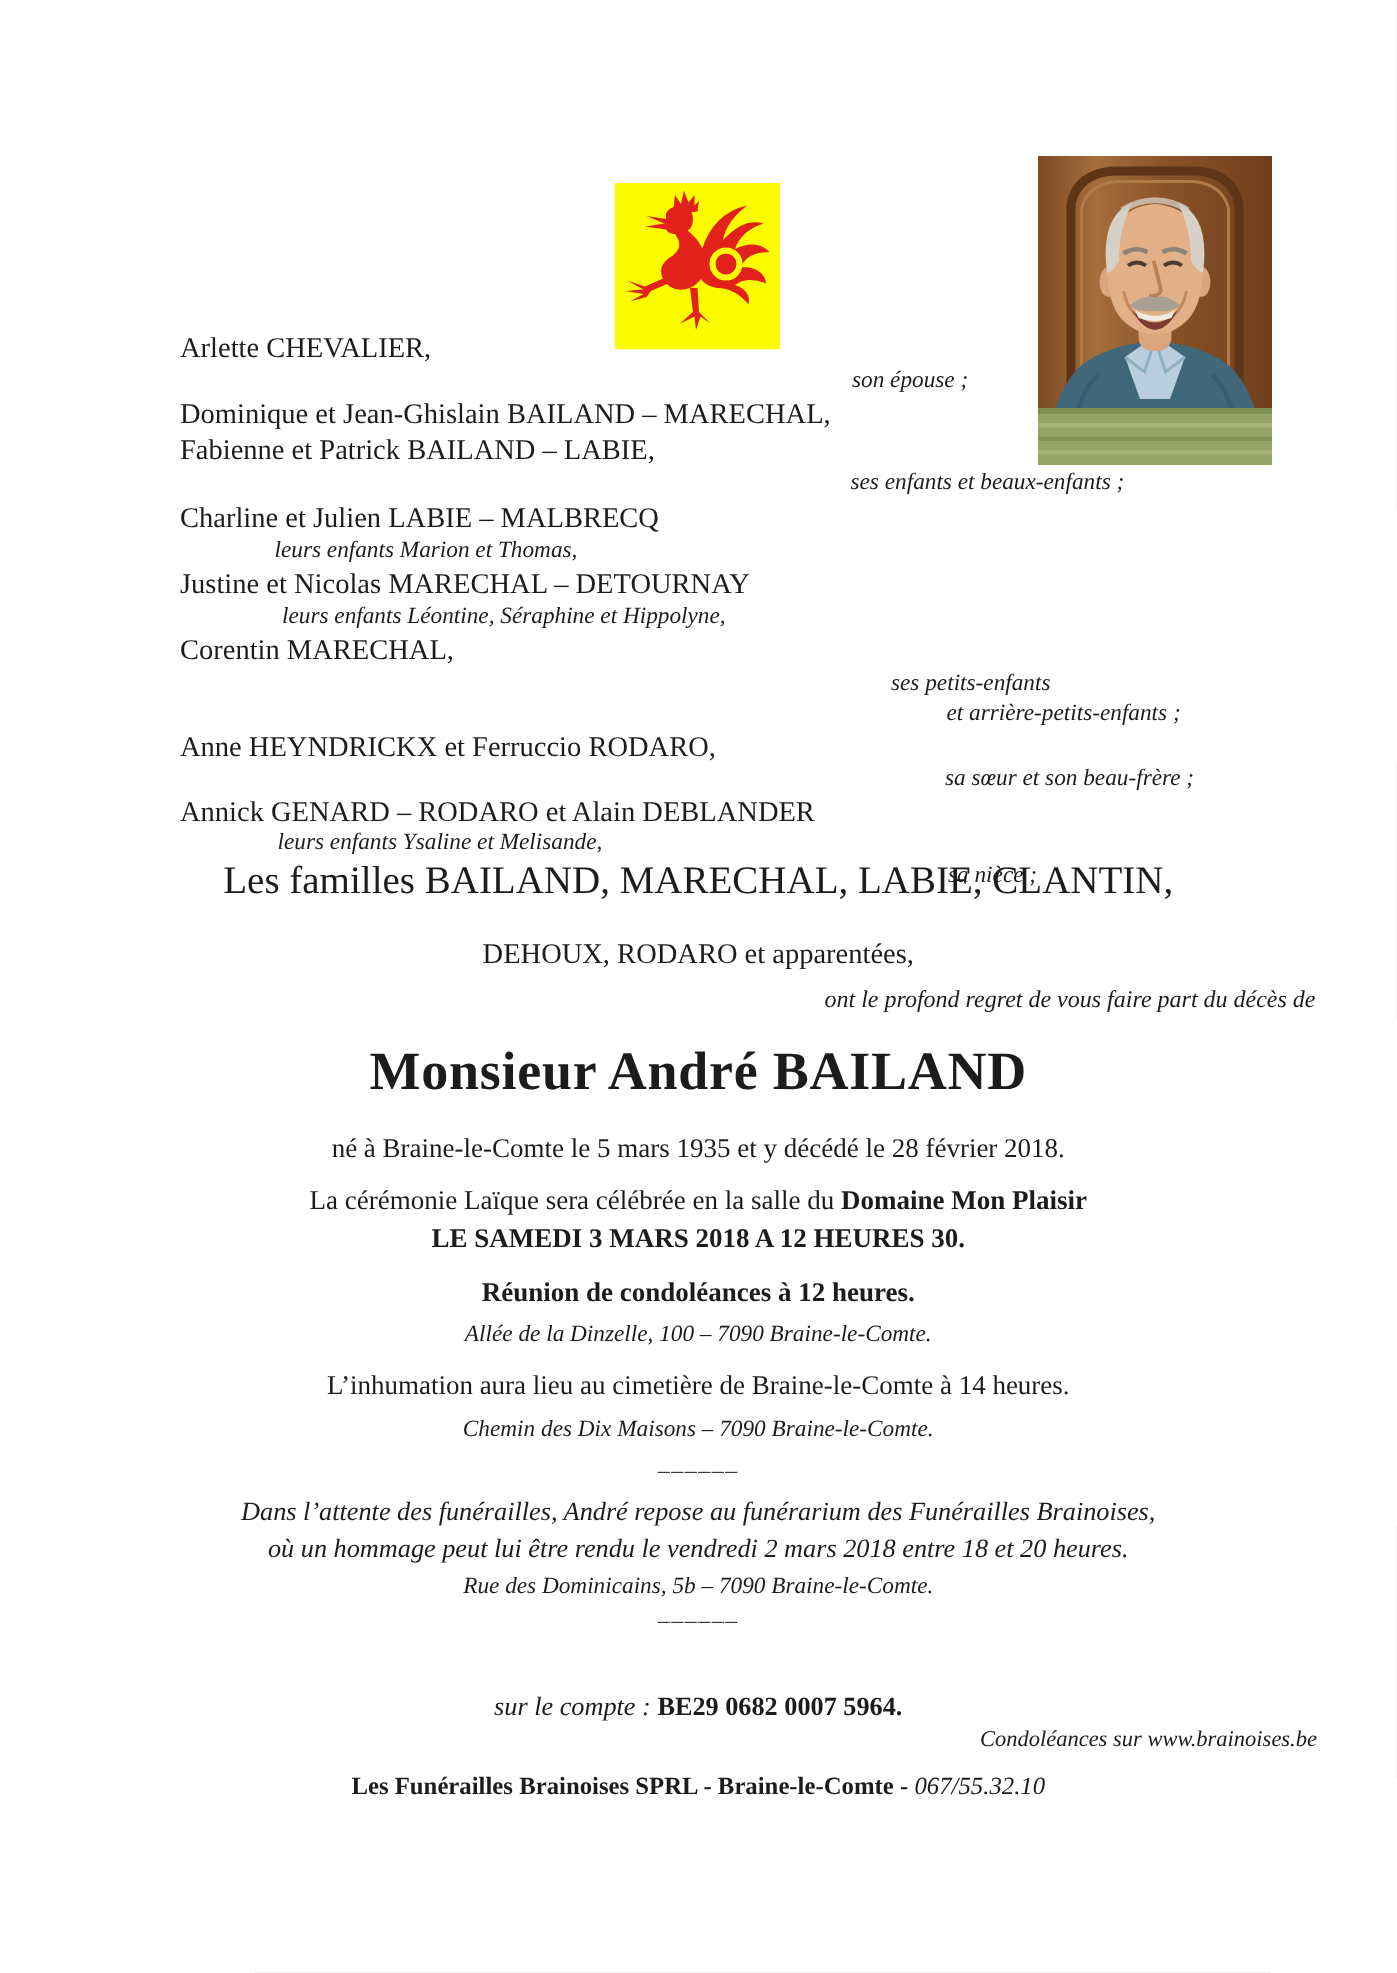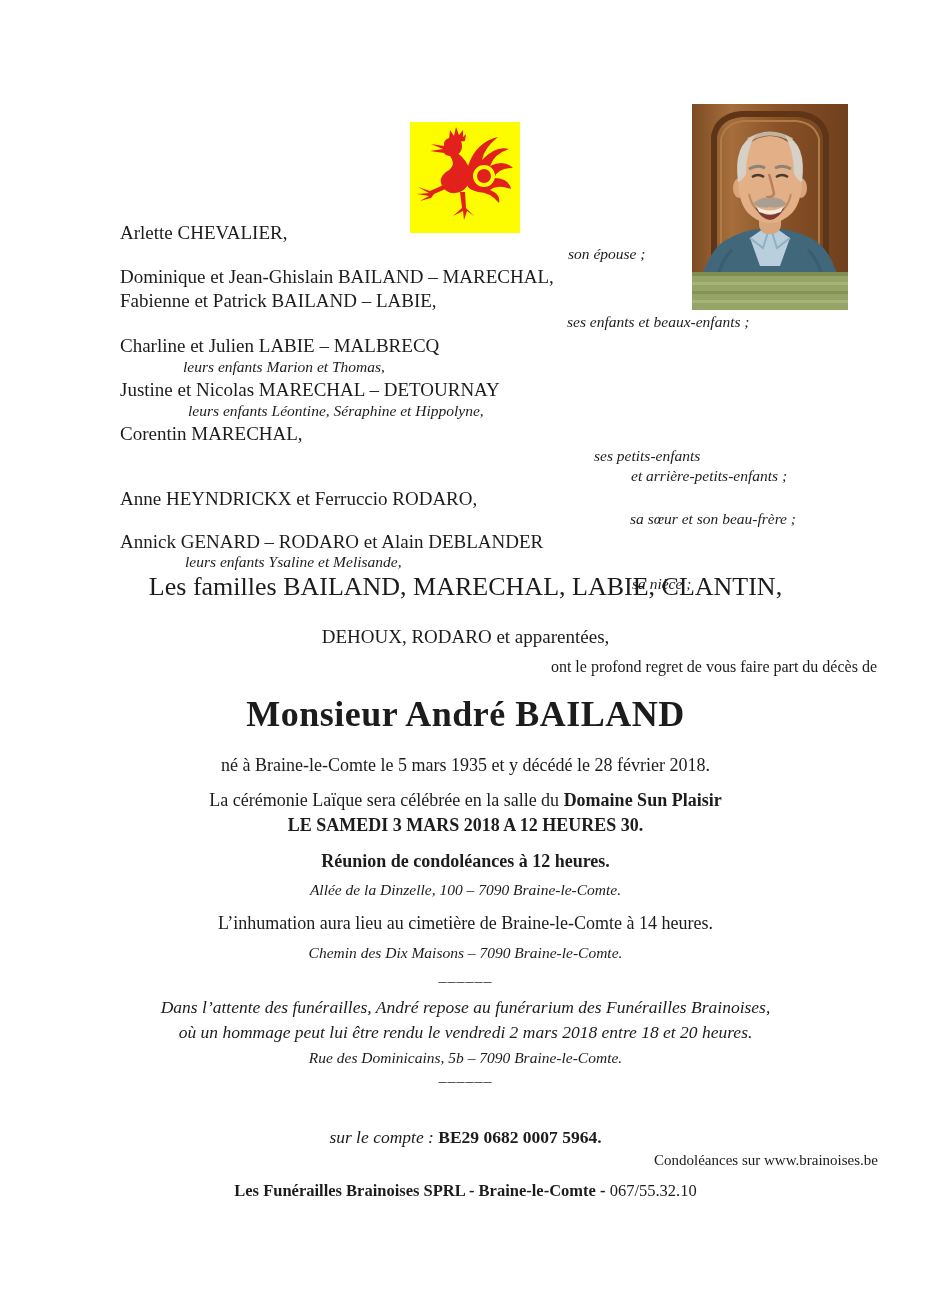--- a/index.html
+++ b/index.html
@@ -14,21 +14,21 @@
     background:var(--paper);
     font-family:"Liberation Serif","DejaVu Serif",serif;
     color:var(--ink);
     overflow:hidden;
   }
   .line{position:absolute;white-space:nowrap;line-height:1.15;}
   .name{left:120px;font-size:19px;}
   .sub{font-style:italic;font-size:15.5px;}
   .rlabel{font-style:italic;font-size:15.5px;}
   .center{left:0;width:931px;text-align:center;}
-  .it{}
+  .it{font-style:italic;}
   .b{font-weight:bold;}
   .body18{font-size:18px;}
   .addr{font-style:italic;font-size:15.5px;}
   .para{font-style:italic;font-size:17.5px;}
   .title{font-size:36px;font-weight:bold;letter-spacing:.5px;}
   .divider{font-size:16px;letter-spacing:1px;color:#3a3a3a;}
   .footer{font-size:16.5px;}
   #logo-box{position:absolute;left:410px;top:122px;width:110px;height:111px;}
   #photo-box{position:absolute;left:692px;top:104px;width:156px;height:206px;}
   svg{display:block;}
@@ -128,21 +128,21 @@
   <div class="line rlabel" style="left:632px;top:575px">sa nièce ;</div>
 
   <div class="line center body18" style="top:572px;font-size:26px">Les familles BAILAND, MARECHAL, LABIE, CLANTIN,</div>
   <div class="line center body18" style="top:626px;font-size:19px">DEHOUX, RODARO et apparentées,</div>
 
   <div class="line it" style="right:54px;top:658px;font-size:16px">ont le profond regret de vous faire part du décès de</div>
 
   <div class="line center title" style="top:694px">Monsieur André BAILAND</div>
   <div class="line center body18" style="top:755px">né à Braine-le-Comte le 5 mars 1935 et y décédé le 28 février 2018.</div>
 
-  <div class="line center body18" style="top:790px"><span>La cérémonie Laïque sera célébrée en la salle du </span><span class="b">Domaine Sun Plaisir</span></div>
+  <div class="line center body18" style="top:790px"><span>La cérémonie Laïque sera célébrée en la salle du </span><span class="b">Domaine Mon Plaisir</span></div>
   <div class="line center body18 b" style="top:815px">LE SAMEDI 3 MARS 2018 A 12 HEURES 30.</div>
   <div class="line center body18 b" style="top:851px">Réunion de condoléances à 12 heures.</div>
   <div class="line center addr" style="top:881px">Allée de la Dinzelle, 100 – 7090 Braine-le-Comte.</div>
 
   <div class="line center body18" style="top:913px">L’inhumation aura lieu au cimetière de Braine-le-Comte à 14 heures.</div>
   <div class="line center addr" style="top:944px">Chemin des Dix Maisons – 7090 Braine-le-Comte.</div>
 
   <div class="line center divider" style="top:972px">––––––</div>
 
   <div class="line center para" style="top:997px">Dans l’attente des funérailles, André repose au funérarium des Funérailles Brainoises,</div>

